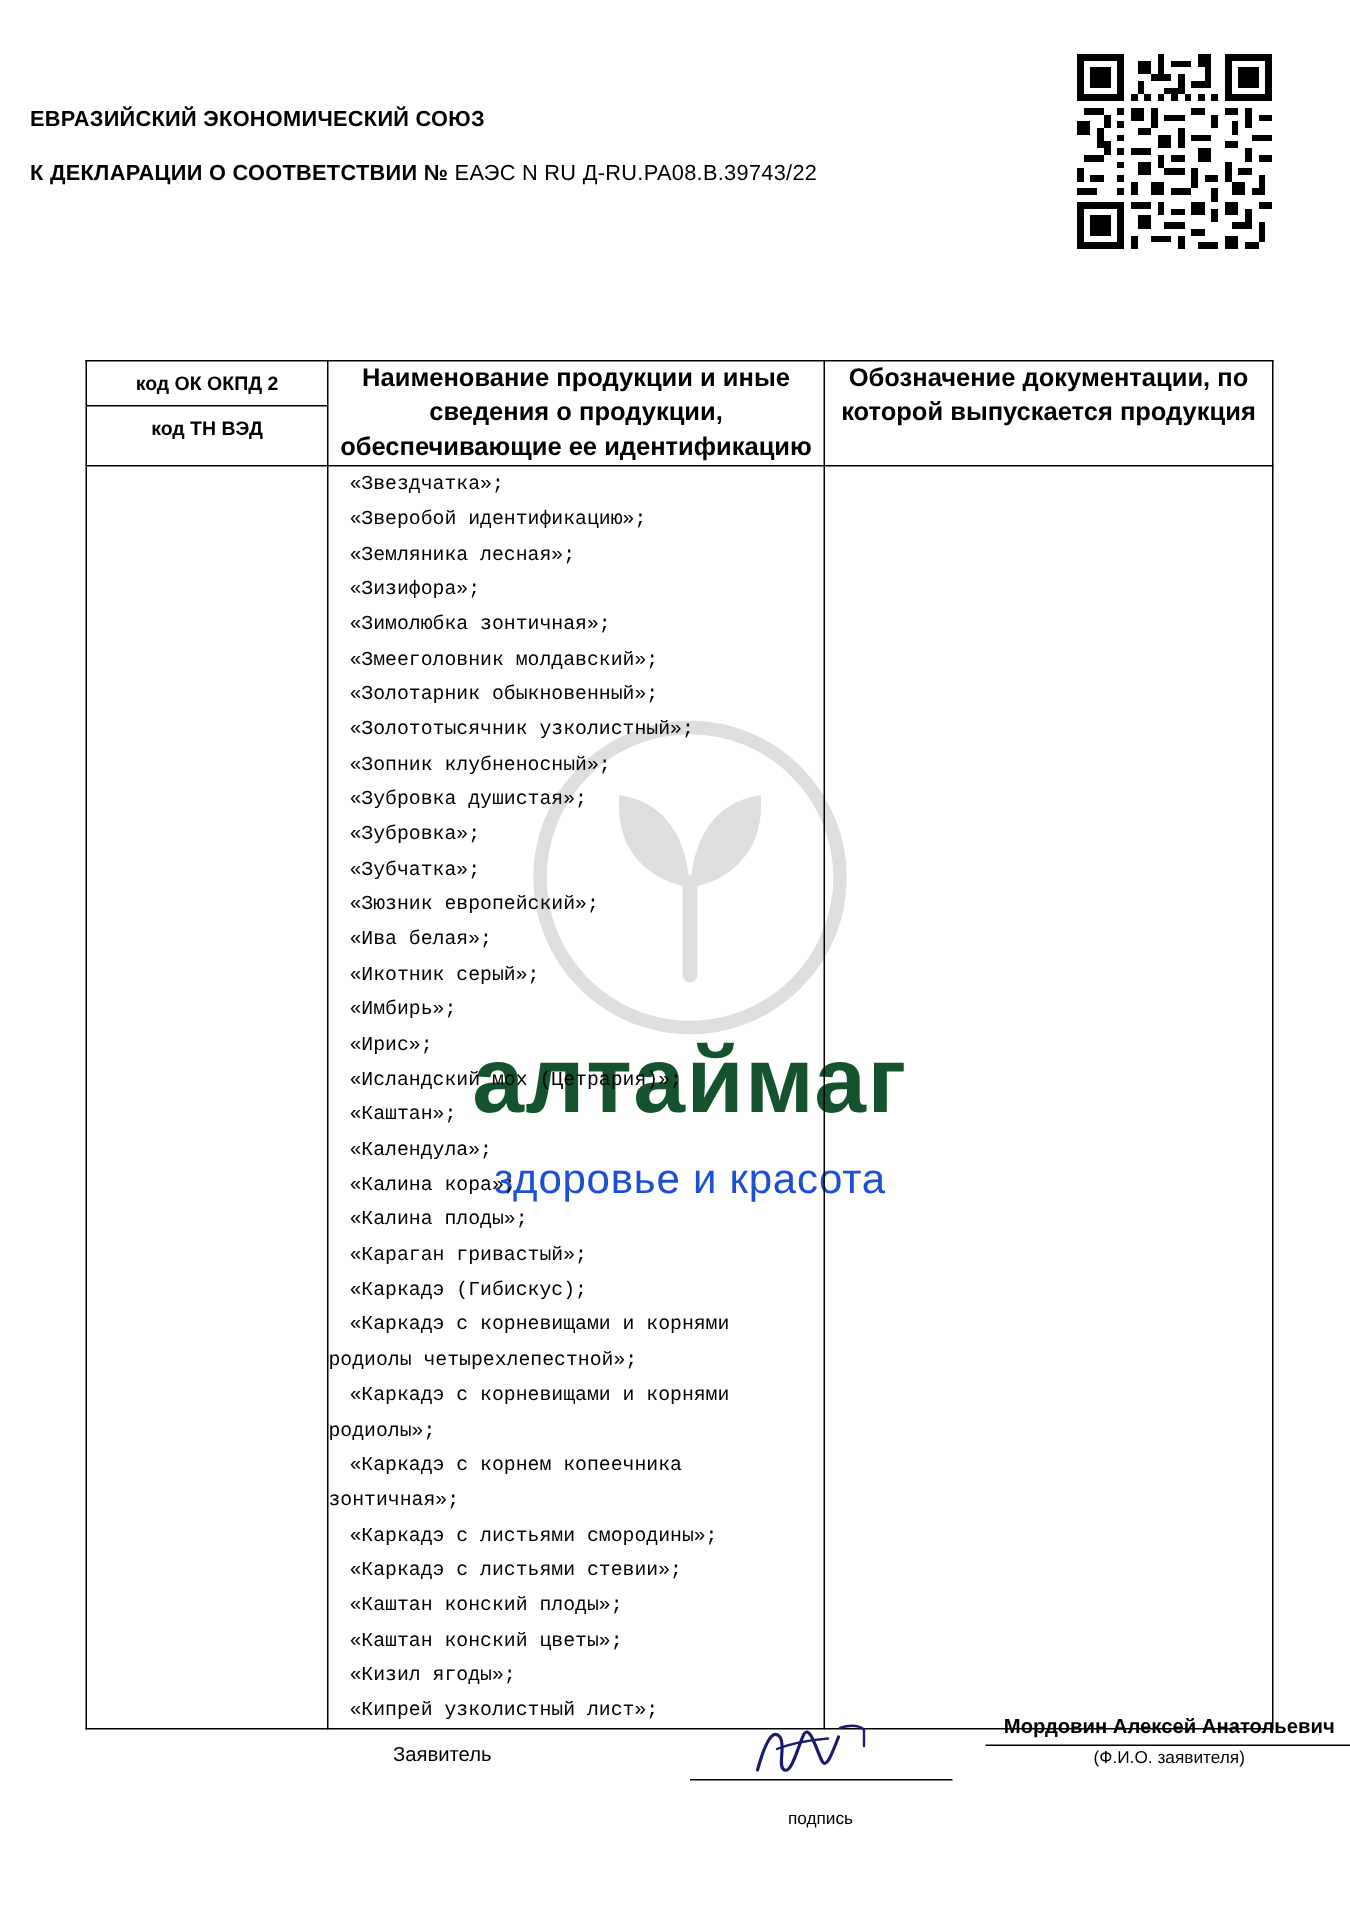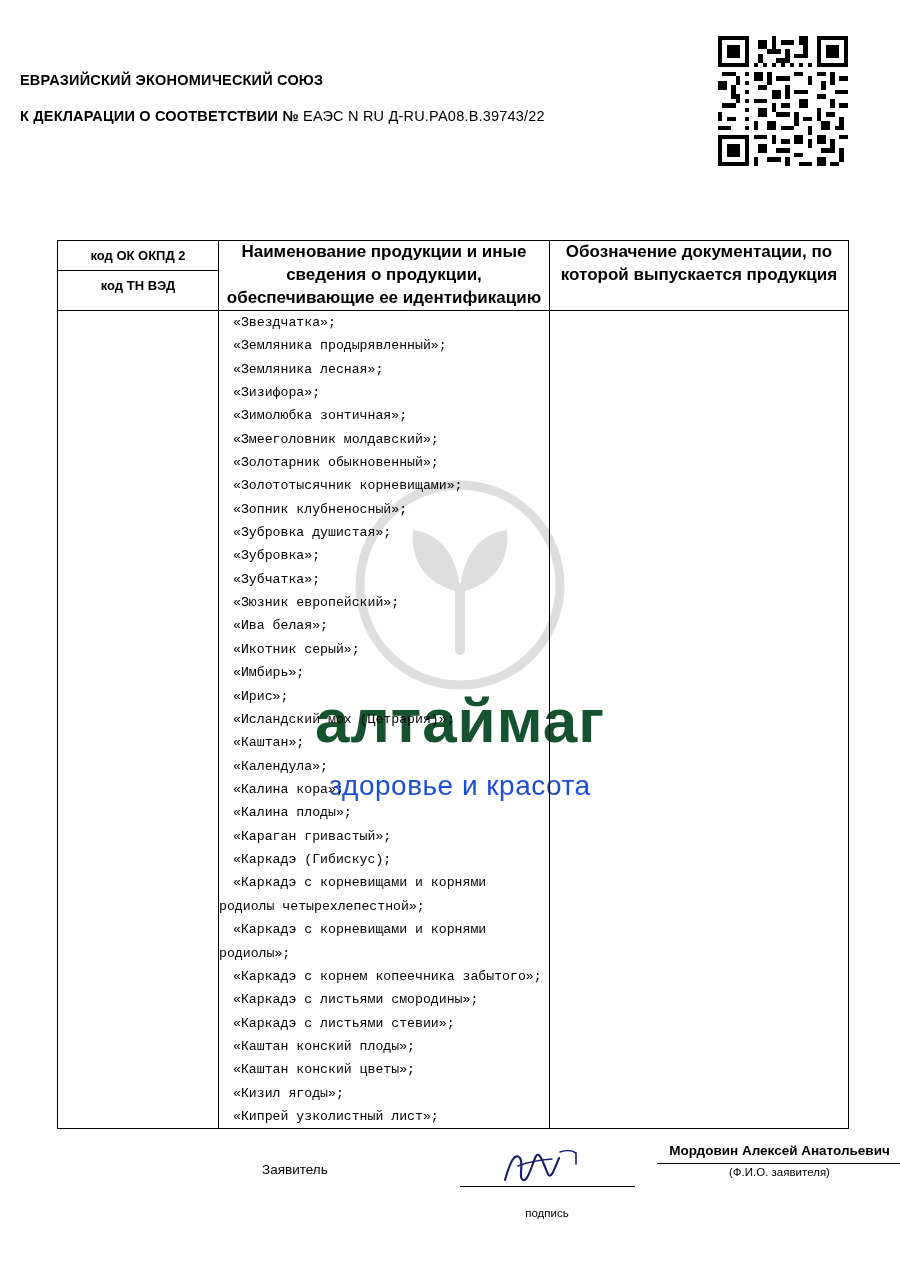--- a/index.html
+++ b/index.html
@@ -355,46 +355,46 @@
         <div class="hsplit-bottom">код ТН ВЭД</div>
       </td>
       <td class="col2 hcell">Наименование продукции и иные сведения о продукции, обеспечивающие ее идентификацию</td>
       <td class="col3 hcell">Обозначение документации, по которой выпускается продукция</td>
     </tr>
     <tr>
       <td class="col1 body-cell"></td>
       <td class="col2 body-cell">
         <ul class="prod-list">
           <li>«Звездчатка»;</li>
-          <li>«Земляника продырявленный»;</li>
+          <li>«Зверобой идентификацию»;</li>
           <li>«Земляника лесная»;</li>
           <li>«Зизифора»;</li>
           <li>«Зимолюбка зонтичная»;</li>
           <li>«Змееголовник молдавский»;</li>
           <li>«Золотарник обыкновенный»;</li>
-          <li>«Золототысячник корневищами»;</li>
+          <li>«Золототысячник узколистный»;</li>
           <li>«Зопник клубненосный»;</li>
           <li>«Зубровка душистая»;</li>
           <li>«Зубровка»;</li>
           <li>«Зубчатка»;</li>
           <li>«Зюзник европейский»;</li>
           <li>«Ива белая»;</li>
           <li>«Икотник серый»;</li>
           <li>«Имбирь»;</li>
           <li>«Ирис»;</li>
           <li>«Исландский мох (Цетрария)»;</li>
           <li>«Каштан»;</li>
           <li>«Календула»;</li>
           <li>«Калина кора»;</li>
           <li>«Калина плоды»;</li>
           <li>«Караган гривастый»;</li>
           <li>«Каркадэ (Гибискус);</li>
           <li>«Каркадэ с корневищами и корнями родиолы четырехлепестной»;</li>
           <li>«Каркадэ с корневищами и корнями родиолы»;</li>
-          <li>«Каркадэ с корнем копеечника забытого»;</li>
+          <li>«Каркадэ с корнем копеечника зонтичная»;</li>
           <li>«Каркадэ с листьями смородины»;</li>
           <li>«Каркадэ с листьями стевии»;</li>
           <li>«Каштан конский плоды»;</li>
           <li>«Каштан конский цветы»;</li>
           <li>«Кизил ягоды»;</li>
           <li>«Кипрей узколистный лист»;</li>
         </ul>
       </td>
       <td class="col3 body-cell"></td>
     </tr>

